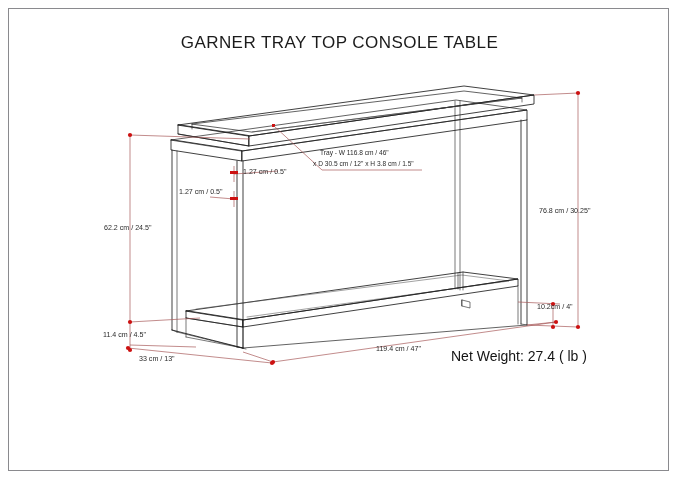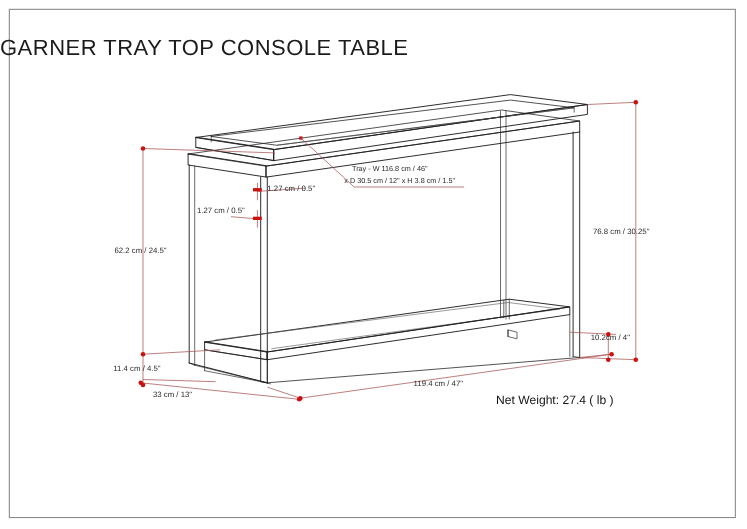--- a/index.html
+++ b/index.html
@@ -12,29 +12,29 @@
   }
   #stage{position:absolute;left:0;top:0;width:679px;height:481px;}
   #border-frame{
     position:absolute;left:8px;top:8px;
     width:661px;height:463px;
     border:1px solid #8a8a8e;
     box-sizing:border-box;
   }
   #title{
     position:absolute;left:0;top:33px;width:679px;
-    text-align:left;
-    font-size:20px;
+    text-align:center;
+    font-size:17px;
     letter-spacing:.45px;
     color:#1b1b1b;
     white-space:nowrap;
   }
   #net-weight{
-    position:absolute;left:451px;top:358px;
-    font-size:11px;
+    position:absolute;left:451px;top:348px;
+    font-size:14px;
     color:#141414;
     white-space:nowrap;
   }
   svg#drawing{position:absolute;left:0;top:0;width:679px;height:481px;}
   .dimtext{
     font-family:"Liberation Sans", sans-serif;
     font-size:7.1px;
     fill:#2a2a2a;
   }
   .calloutText{

